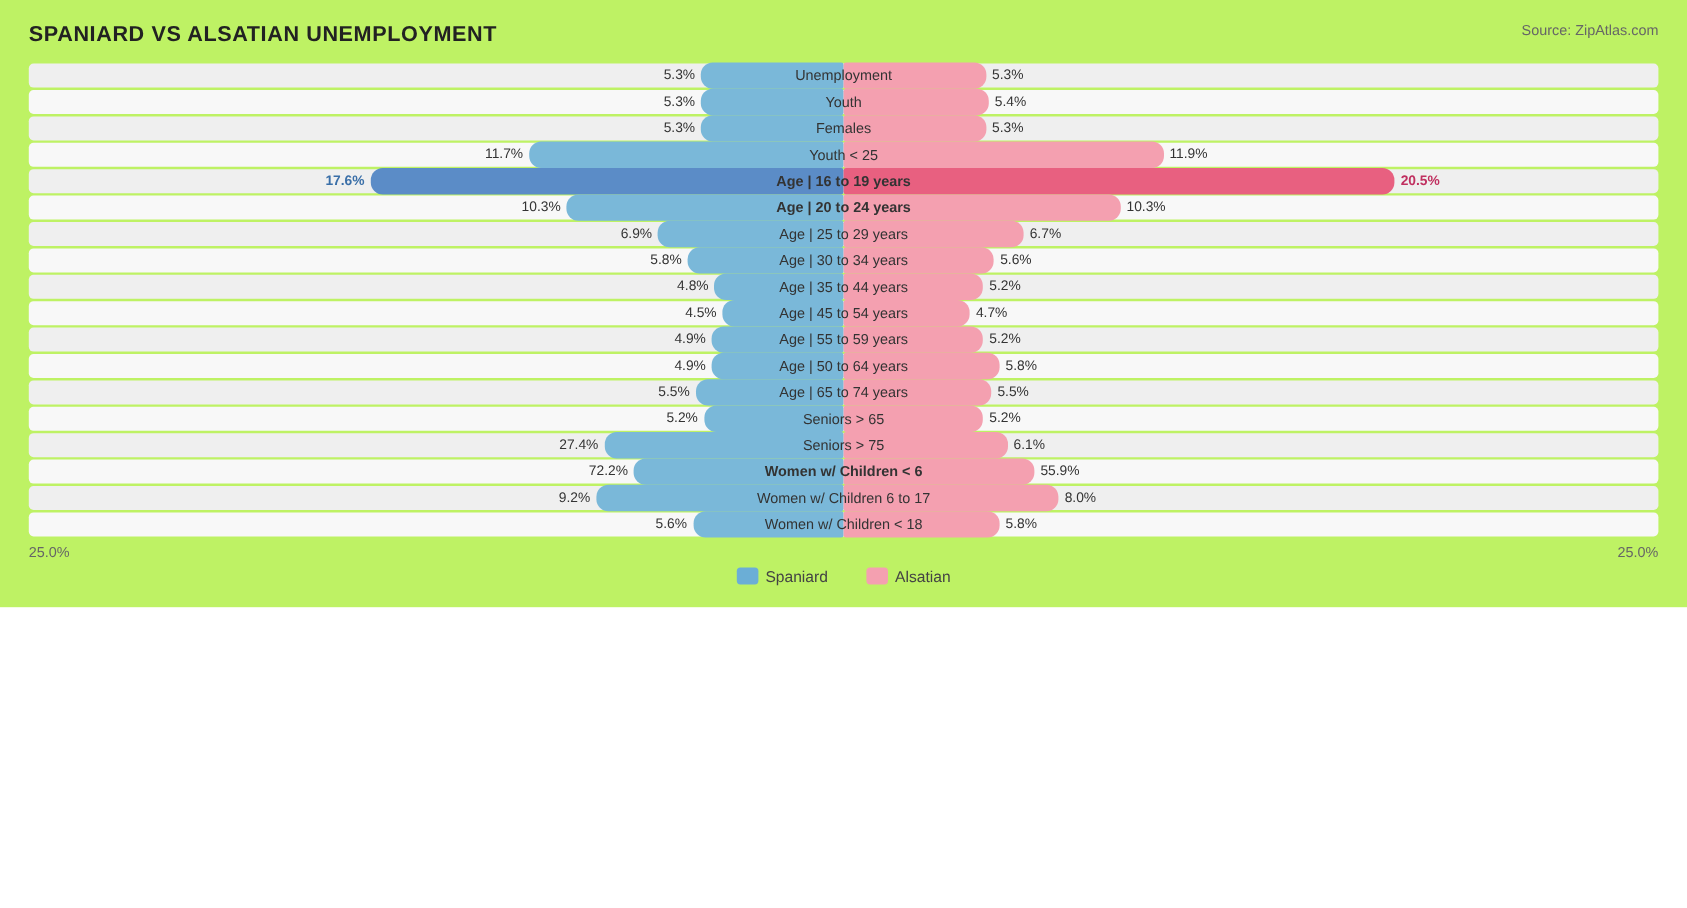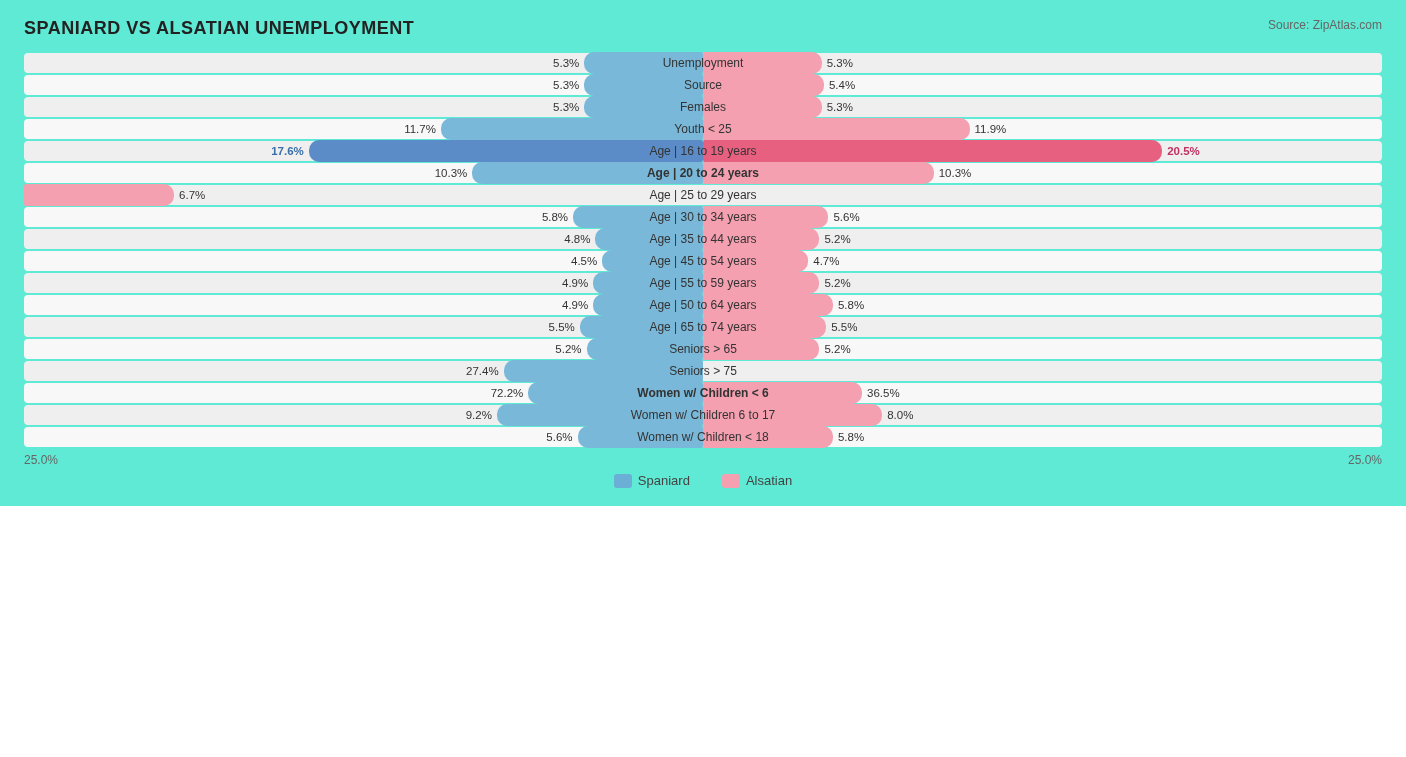--- a/index.html
+++ b/index.html
@@ -5,21 +5,21 @@
     * { box-sizing: border-box; margin: 0; padding: 0; }
     body {
       font-family: Arial, sans-serif;
       background: #fff;
       width: 1406px;
       min-height: 757px;
     }
     .chart-container {
       width: 1406px;
       padding: 18px 24px 18px 24px;
-      background: #5eead4;
+      background: #bef264;
     }
     .chart-header {
       display: flex;
       justify-content: space-between;
       align-items: flex-start;
       margin-bottom: 14px;
     }
     .chart-title {
       font-size: 18px;
       font-weight: 600;
@@ -44,21 +44,20 @@
     .legend-row {
       display: flex;
       justify-content: center;
       gap: 32px;
       margin-top: 4px;
       font-size: 13px;
       color: #444;
     }
     .legend-item {
       display: flex;
-      align-items: center;
       gap: 6px;
     }
     .legend-swatch {
       width: 18px;
       height: 14px;
       border-radius: 3px;
     }
     .swatch-blue { background: #6baed6; }
     .swatch-pink { background: #f4a0b0; }
 
@@ -135,21 +134,21 @@
       <div class="half half-right">
         <div style="width:118.72px;height:22px;border-radius:2px 10px 10px 2px;background:#f4a0b0;"></div>
         <span class="val-right" style="color:#333;font-weight:normal">5.3%</span>
       </div>
     </div>
       <div class="row-wrap">
       <div class="half half-left">
         <span class="val-left" style="color:#333;font-weight:normal">5.3%</span>
         <div style="width:118.72px;height:22px;border-radius:10px 2px 2px 10px;background:#7ab8d9;"></div>
       </div>
-      <div class="center-label" style="font-weight:normal">Source</div>
+      <div class="center-label" style="font-weight:normal">Youth</div>
       <div class="half half-right">
         <div style="width:120.96000000000001px;height:22px;border-radius:2px 10px 10px 2px;background:#f4a0b0;"></div>
         <span class="val-right" style="color:#333;font-weight:normal">5.4%</span>
       </div>
     </div>
       <div class="row-wrap">
       <div class="half half-left">
         <span class="val-left" style="color:#333;font-weight:normal">5.3%</span>
         <div style="width:118.72px;height:22px;border-radius:10px 2px 2px 10px;background:#7ab8d9;"></div>
       </div>
@@ -168,38 +167,42 @@
       <div class="half half-right">
         <div style="width:266.56px;height:22px;border-radius:2px 10px 10px 2px;background:#f4a0b0;"></div>
         <span class="val-right" style="color:#333;font-weight:normal">11.9%</span>
       </div>
     </div>
       <div class="row-wrap">
       <div class="half half-left">
         <span class="val-left" style="color:#3a6fa8;font-weight:bold">17.6%</span>
         <div style="width:394.24000000000007px;height:22px;border-radius:10px 2px 2px 10px;background:#5b8cc7;"></div>
       </div>
-      <div class="center-label" style="font-weight:400">Age | 16 to 19 years</div>
+      <div class="center-label" style="font-weight:700">Age | 16 to 19 years</div>
       <div class="half half-right">
         <div style="width:459.2px;height:22px;border-radius:2px 10px 10px 2px;background:#e86080;"></div>
         <span class="val-right" style="color:#c03060;font-weight:bold">20.5%</span>
       </div>
     </div>
       <div class="row-wrap">
       <div class="half half-left">
         <span class="val-left" style="color:#333;font-weight:normal">10.3%</span>
         <div style="width:230.72000000000003px;height:22px;border-radius:10px 2px 2px 10px;background:#7ab8d9;"></div>
       </div>
       <div class="center-label" style="font-weight:bold">Age | 20 to 24 years</div>
       <div class="half half-right">
         <div style="width:230.72000000000003px;height:22px;border-radius:2px 10px 10px 2px;background:#f4a0b0;"></div>
         <span class="val-right" style="color:#333;font-weight:normal">10.3%</span>
       </div>
     </div>
       <div class="row-wrap">
+      <div class="half half-left">
+        <span class="val-left" style="color:#333;font-weight:normal">6.9%</span>
+        <div style="width:154.56px;height:22px;border-radius:10px 2px 2px 10px;background:#7ab8d9;"></div>
+      </div>
       <div class="center-label" style="font-weight:normal">Age | 25 to 29 years</div>
       <div class="half half-right">
         <div style="width:150.08px;height:22px;border-radius:2px 10px 10px 2px;background:#f4a0b0;"></div>
         <span class="val-right" style="color:#333;font-weight:normal">6.7%</span>
       </div>
     </div>
       <div class="row-wrap">
       <div class="half half-left">
         <span class="val-left" style="color:#333;font-weight:normal">5.8%</span>
         <div style="width:129.92px;height:22px;border-radius:10px 2px 2px 10px;background:#7ab8d9;"></div>
@@ -275,30 +278,34 @@
         <div style="width:116.48px;height:22px;border-radius:2px 10px 10px 2px;background:#f4a0b0;"></div>
         <span class="val-right" style="color:#333;font-weight:normal">5.2%</span>
       </div>
     </div>
       <div class="row-wrap">
       <div class="half half-left">
         <span class="val-left" style="color:#333;font-weight:normal">27.4%</span>
         <div style="width:199.36px;height:22px;border-radius:10px 2px 2px 10px;background:#7ab8d9;"></div>
       </div>
       <div class="center-label" style="font-weight:normal">Seniors &gt; 75</div>
+      <div class="half half-right">
+        <div style="width:136.64px;height:22px;border-radius:2px 10px 10px 2px;background:#f4a0b0;"></div>
+        <span class="val-right" style="color:#333;font-weight:normal">6.1%</span>
+      </div>
     </div>
       <div class="row-wrap">
       <div class="half half-left">
         <span class="val-left" style="color:#333;font-weight:normal">72.2%</span>
         <div style="width:174.72px;height:22px;border-radius:10px 2px 2px 10px;background:#7ab8d9;"></div>
       </div>
       <div class="center-label" style="font-weight:bold">Women w/ Children &lt; 6</div>
       <div class="half half-right">
         <div style="width:159.04px;height:22px;border-radius:2px 10px 10px 2px;background:#f4a0b0;"></div>
-        <span class="val-right" style="color:#333;font-weight:normal">36.5%</span>
+        <span class="val-right" style="color:#333;font-weight:normal">55.9%</span>
       </div>
     </div>
       <div class="row-wrap">
       <div class="half half-left">
         <span class="val-left" style="color:#333;font-weight:normal">9.2%</span>
         <div style="width:206.07999999999998px;height:22px;border-radius:10px 2px 2px 10px;background:#7ab8d9;"></div>
       </div>
       <div class="center-label" style="font-weight:normal">Women w/ Children 6 to 17</div>
       <div class="half half-right">
         <div style="width:179.20000000000002px;height:22px;border-radius:2px 10px 10px 2px;background:#f4a0b0;"></div>

